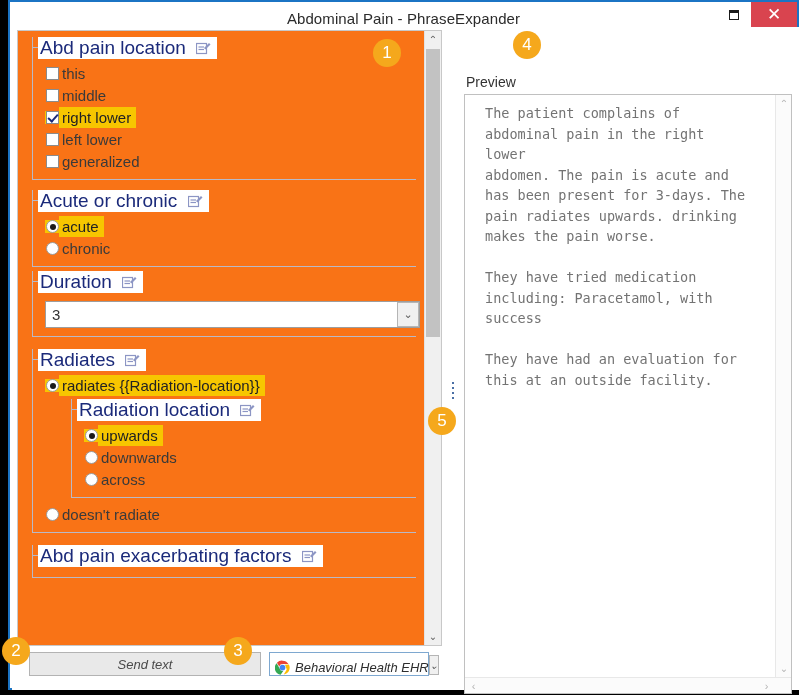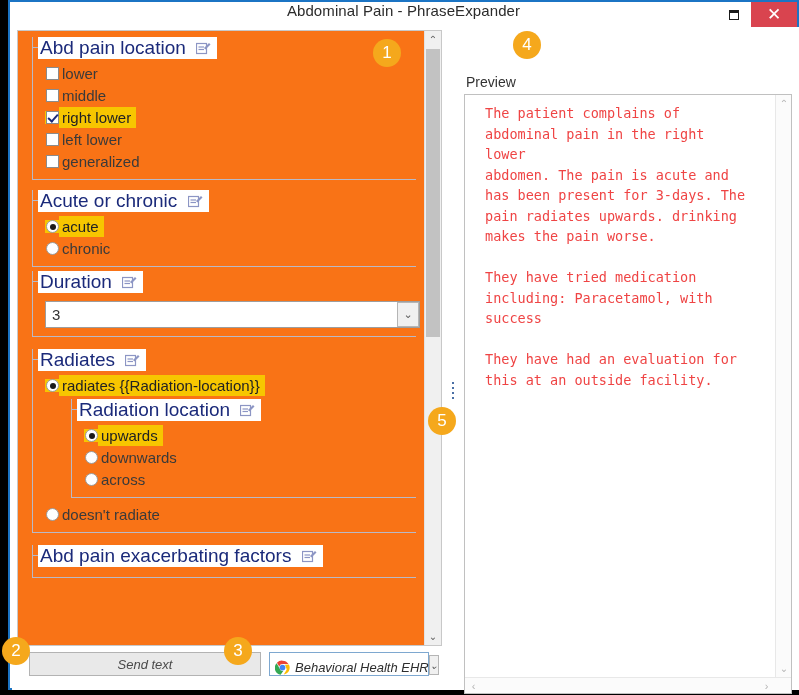--- a/index.html
+++ b/index.html
@@ -21,21 +21,21 @@
     width: 791px; height: 690px;
     background: #ffffff;
     border: 2px solid #1b74c4;
     box-sizing: border-box;
   }
   .titlebar {
     position: relative;
     height: 25px;
     background: #ffffff;
     display: flex;
-    align-items: flex-start;
+    align-items: flex-end;
     justify-content: center;
   }
   .title-text {
     font-size: 15px;
     color: #2b2b2b;
     letter-spacing: .1px;
   }
   .tb-buttons {
     position: absolute;
     right: 0; top: 0;
@@ -277,21 +277,21 @@
   }
   .preview-text {
     position: absolute;
     left: 0; top: 0;
     width: 294px;
     padding: 8px 6px 6px 20px;
     box-sizing: border-box;
     font-family: "DejaVu Sans Mono", monospace;
     font-size: 13.5px;
     line-height: 20.5px;
-    color: #ef4444;
+    color: #737373;
     white-space: pre-wrap;
   }
   .pv-vscroll {
     position: absolute;
     right: 0px; top: 0px;
     width: 16px; height: 582px;
     background: #fbfbfb;
     border-left: 1px solid #e8e8e8;
     box-sizing: border-box;
   }
@@ -428,21 +428,21 @@
                       <line x1="2.5" y1="5" x2="8" y2="5" stroke="#8c95c4" stroke-width="1.2"></line>
                       <line x1="2.5" y1="7.5" x2="8" y2="7.5" stroke="#8c95c4" stroke-width="1.2"></line>
                       <path d="M8 6 L13 1 L14.5 2.5 L9.5 7.5 Z" fill="#8c95c4"></path>
                     </svg>
                   </span>
                 </div>
                 <div class="opt-row">
                   <span class="box-wrap">
                       <span class="cbox"></span>
                     </span>
-                  <span class="lbl">lower</span>
+                  <span class="lbl">this</span>
                 </div>
                 <div class="opt-row">
                   <span class="box-wrap">
                       <span class="cbox"></span>
                     </span>
                   <span class="lbl">middle</span>
                 </div>
                 <div class="opt-row hl">
                   <span class="box-wrap">
                       <span class="cbox checked"></span>

